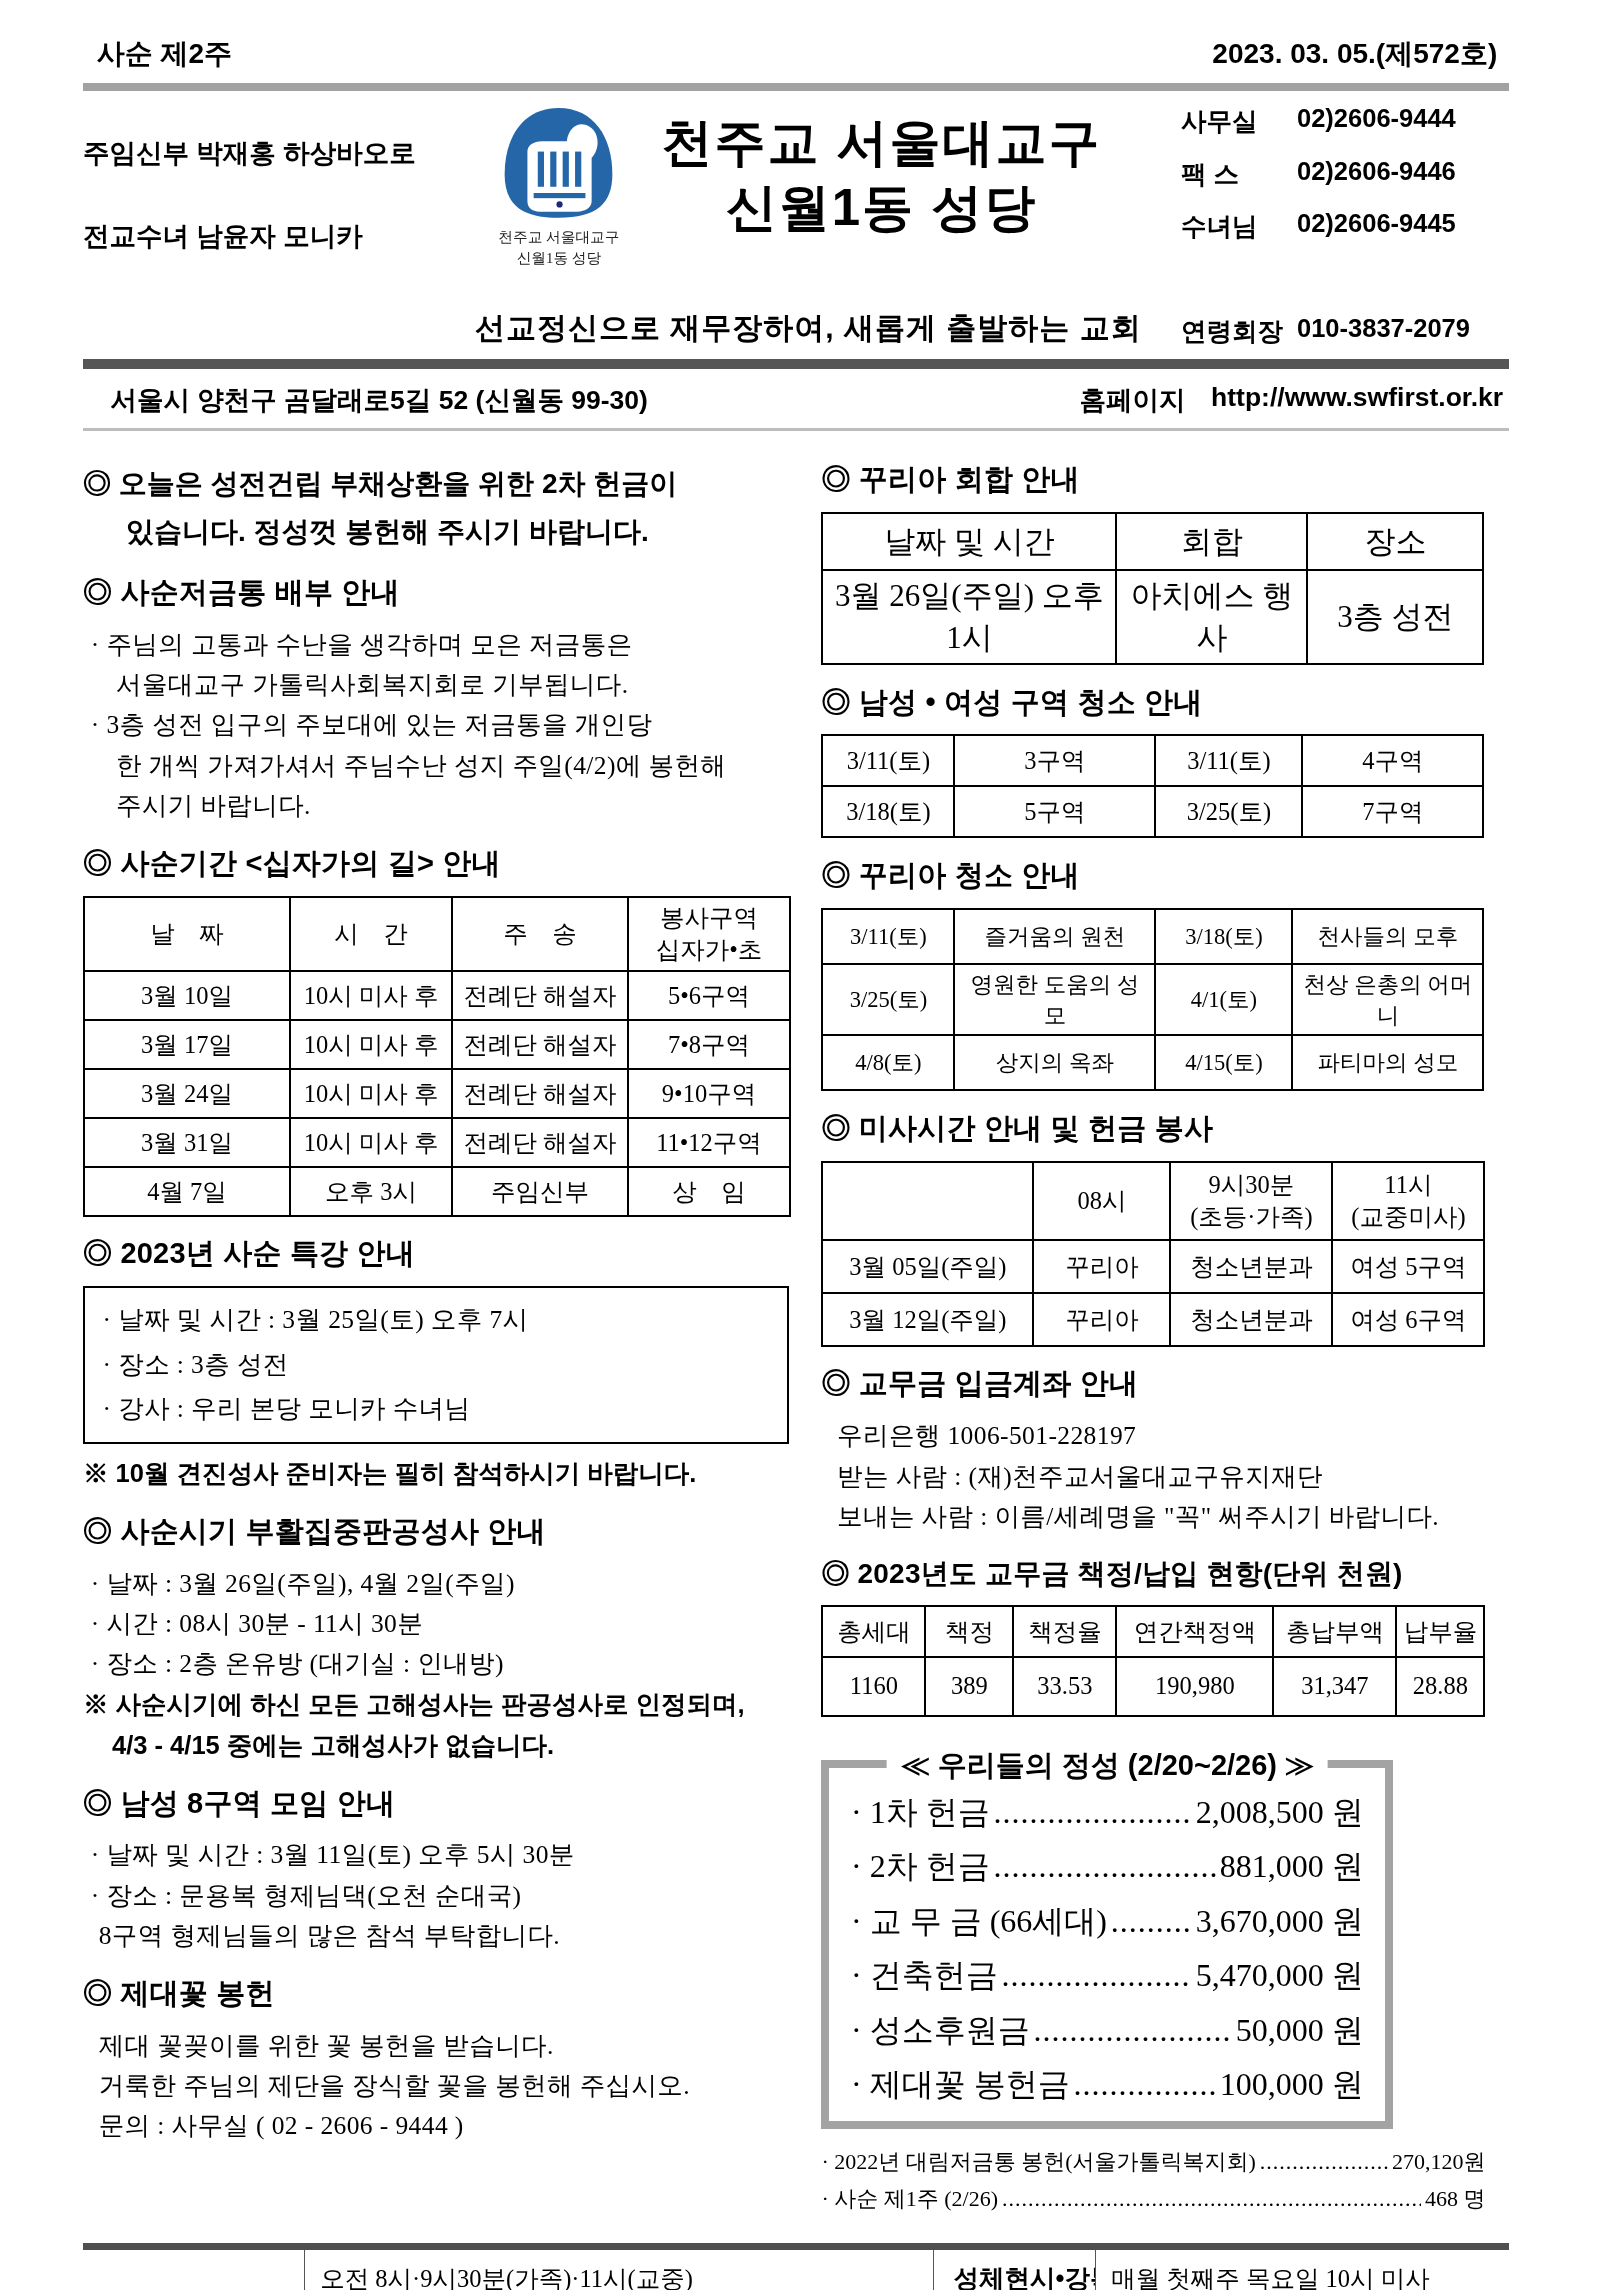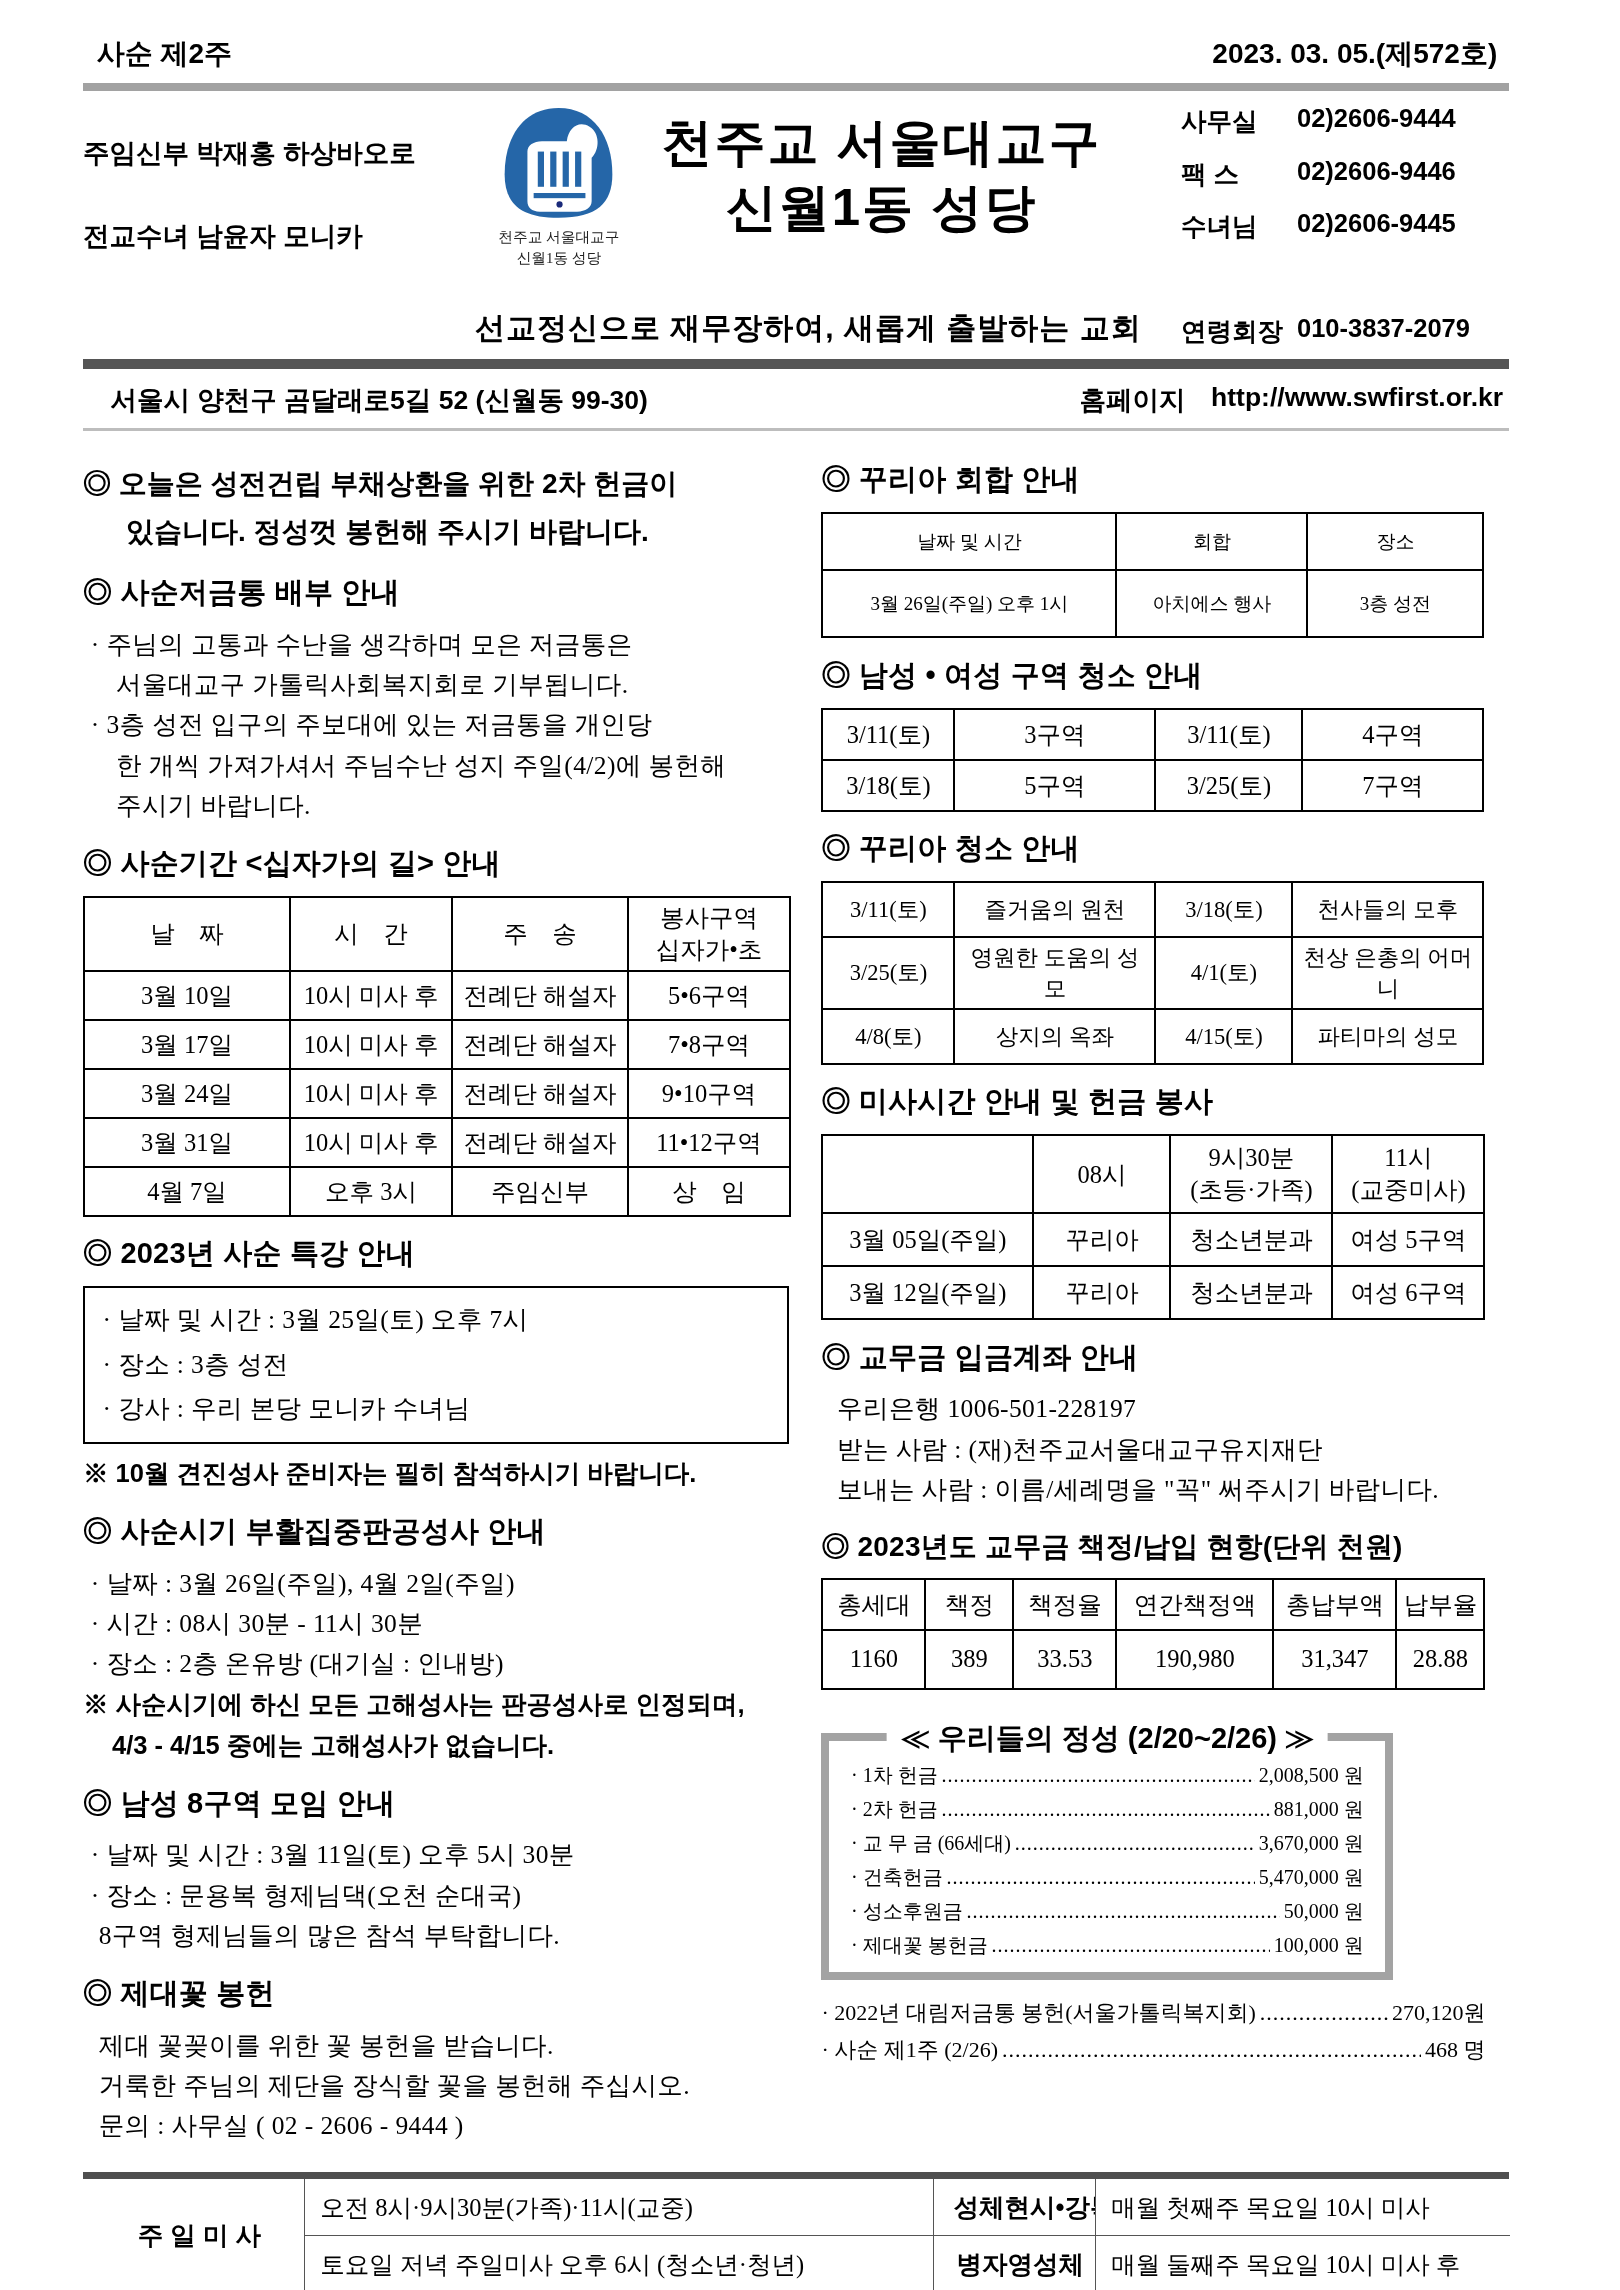--- a/index.html
+++ b/index.html
@@ -59,37 +59,37 @@
                 font-family:"Liberation Serif", serif; font-size:24.5px; padding:3.9px 3.9px;
                 overflow:hidden; }
   .two-line div { line-height:1.3; }
 
   table.stations { width:706px; margin-top:11px; }
   table.stations td { height:49px; }
   table.stations tr.hd td { height:74px; }
 
   table.rt { width:662px; }
   table.meeting tr.hd td { height:57px; }
-  table.meeting td { height:67px; font-size:19px;margin-left:40px; }
+  table.meeting td { height:67px; font-size:31px;margin-left:40px; }
   table.zone td { height:51px; }
   table.ccln td { height:55px; font-size:22.5px; }
   table.mass tr.hd td { height:78px; }
   table.mass td { height:53px; }
   table.dues tr.hd td { height:51px; }
   table.dues td { height:59px; }
 
   
   .lecture-box { border:2px solid #000; padding:9.8px 17.6px; margin:5.9px 0 9.8px 0; width:706px; }
   .lecture-box .ln { line-height:1.75; }
 
   
   .off-box { border:8px solid #a3a3a3; margin-top:43px; padding:17.6px 21.6px 9.8px 21.6px; position:relative; width:572px; }
   .off-legend { position:absolute; top:-21.6px; left:50%; transform:translateX(-50%);
                 background:#fff; padding:0 13.7px; font-size:29px; font-weight:700; white-space:nowrap; }
-  .off-item { display:flex; align-items:baseline; font-size:20px;
+  .off-item { display:flex; align-items:baseline; font-size:32px;
               font-family:"Liberation Serif", serif; line-height:1.7; }
   .off-leader { flex:1; overflow:hidden; white-space:nowrap; margin:0 3.9px; }
   .off-leader:after { content:"......................................................................................................"; letter-spacing:1px; }
   .off-amt { white-space:nowrap; }
   .off-extra { margin-top:13.7px; }
   .off-extra .off-item { font-size:22px; }
 
   
   .bottom-wrap { margin-top:25.5px; border-top:7.8px solid #4f4f4f; border-bottom:7.8px solid #4f4f4f; }
   table.bt { border-collapse:collapse; table-layout:fixed; width:1426px; border-style:hidden; }

